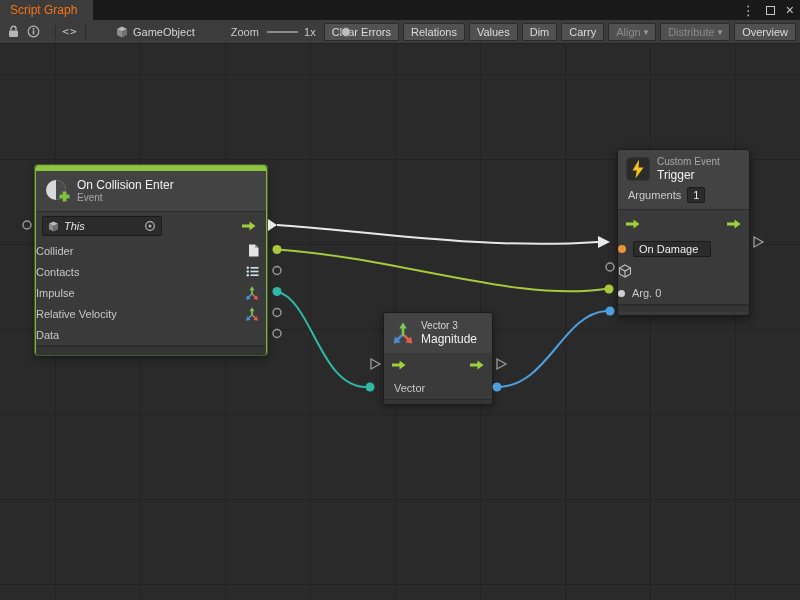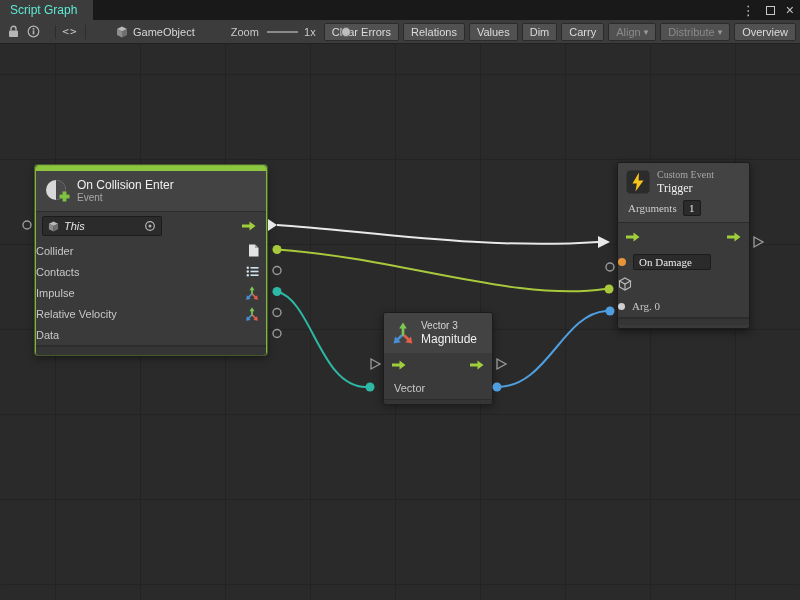--- a/index.html
+++ b/index.html
@@ -2,21 +2,21 @@
 <html><head>
 <meta charset="utf-8">
 <style>
   * { margin:0; padding:0; box-sizing:border-box; }
   html,body { background:#111; }
   body { font-family:"Liberation Sans", sans-serif; }
   #app { position:relative; width:800px; height:600px; background:#2a2a2a; overflow:hidden; user-select:none; }
 
   
   .tabbar { position:absolute; top:0; left:0; right:0; height:20px; background:#191919; display:flex; }
-  .tab { background:#3c3c3c; color:#5eead4; font-size:12px; padding:0 16px 0 10px; display:flex; align-items:center; }
+  .tab { background:#3c3c3c; color:#f97316; font-size:12px; padding:0 16px 0 10px; display:flex; align-items:center; }
   .win-controls { position:absolute; right:6px; top:0; height:20px; display:flex; align-items:center; gap:11px; color:#c8c8c8; }
   .menu-dots { font-size:13px; line-height:1; }
   .maxbox { display:inline-block; width:9px; height:9px; border:1px solid #c8c8c8; }
   .closex { font-size:14px; line-height:1; }
 
   
   .toolbar { position:absolute; top:20px; left:0; right:0; height:24px; background:#3c3c3c; border-bottom:1px solid #222;
              display:flex; align-items:center; padding-left:8px; color:#c9c9c9; font-size:11px; white-space:nowrap; }
   .tb-sep { width:1px; height:14px; background:#2d2d2d; margin:0 7px; }
   .tb-icon { display:flex; align-items:center; margin-right:8px; }
@@ -59,21 +59,21 @@
   .node-event .footer { height:9px; }
 
   
   .node-mag { left:383px; top:268px; width:110px; height:91px; }
   .node-mag .node-header { height:40px; }
   .flow-row { height:24px; display:flex; align-items:center; justify-content:space-between; padding:0 8px; }
   .vec-row { height:22px; display:flex; align-items:center; padding-left:10px; }
   .node-mag .footer { height:5px; }
 
   
-  .node-trig { left:617px; top:118px; width:133px; height:167px;font-family:Liberation Serif, serif; }
+  .node-trig { left:617px; top:105px; width:133px; height:167px; }
   .trig-head { background:#434343; padding:6px 8px 2px 8px; border-radius:2px 2px 0 0; }
   .trig-top { display:flex; align-items:center; gap:7px; }
   .args-row { display:flex; align-items:center; gap:6px; padding:5px 0 4px 2px; }
   .args-lbl { font-size:11px; color:#cccccc; }
   .mini-field { min-width:18px; height:16px; background:#2b2b2b; border:1px solid #1b1b1b; border-radius:2px;
                 color:#e8e8e8; font-size:11px; display:flex; align-items:center; justify-content:center; padding:0 4px; }
   .node-trig .flow-row { height:28px; }
   .trig-row { height:22px; display:flex; align-items:center; gap:7px; padding-left:0; }
   .dot { border-radius:50%; display:inline-block; }
   .dot-orange { width:8px; height:8px; background:#e8953a; }

